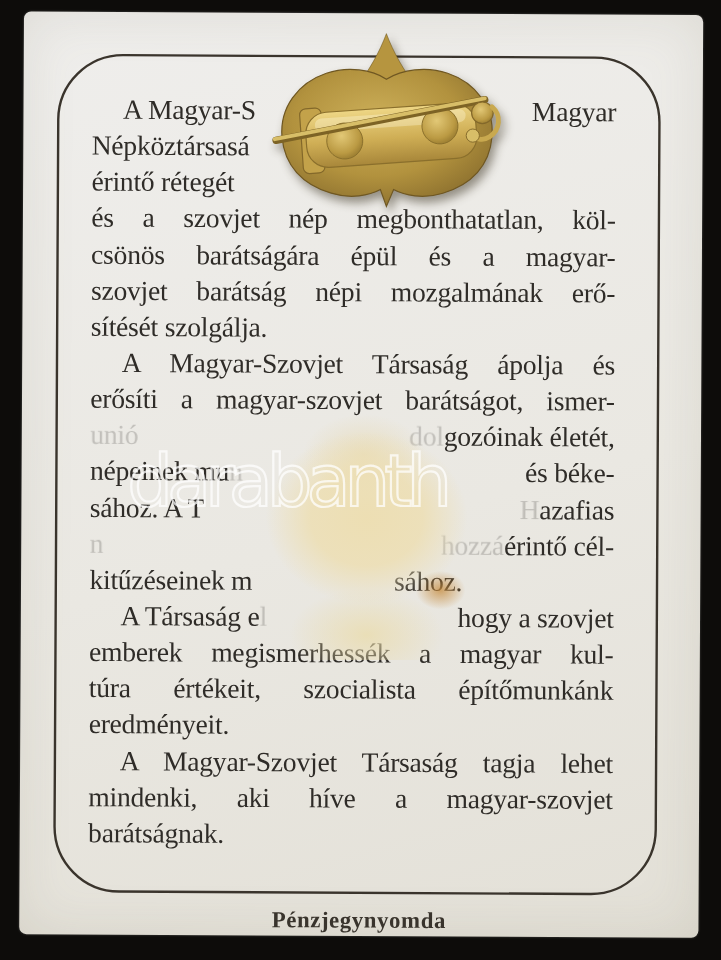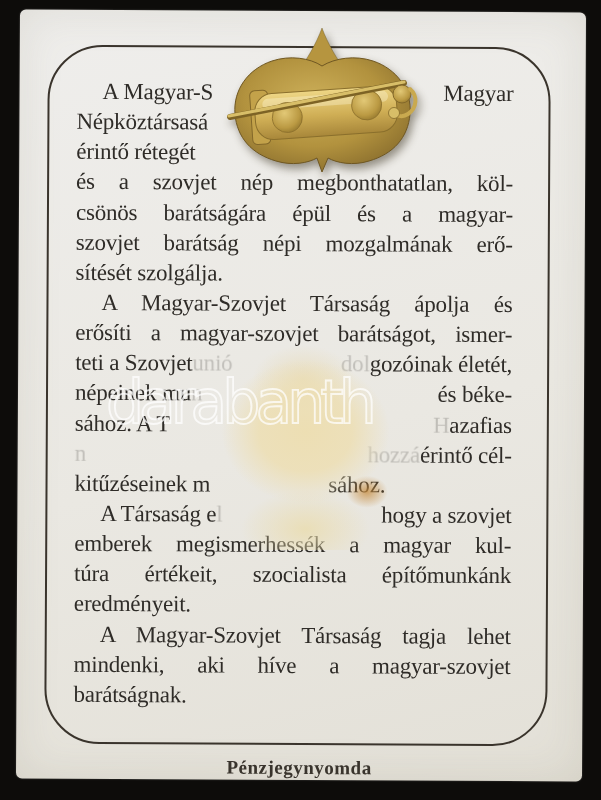--- a/index.html
+++ b/index.html
@@ -80,21 +80,20 @@
         <span>érintő rétegét</span>
         <span class="sp"></span>
       </div>
       <div class="line">és a szovjet nép megbonthatatlan, köl-</div>
       <div class="line">csönös barátságára épül és a magyar-</div>
       <div class="line">szovjet barátság népi mozgalmának erő-</div>
       <div class="line last">sítését szolgálja.</div>
       <div class="line indent">A Magyar-Szovjet Társaság ápolja és</div>
       <div class="line">erősíti a magyar-szovjet barátságot, ismer-</div>
       <div class="line split">
-        <span>teti a Szovjet</span>
         <span class="ghost">unió</span>
         <span class="sp"></span>
         <span class="ghost">dol</span>
         <span>gozóinak életét,</span>
       </div>
       <div class="line split">
         <span>népeinek mu</span>
         <span class="ghost">n</span>
         <span class="sp"></span>
         <span>és béke-</span>

